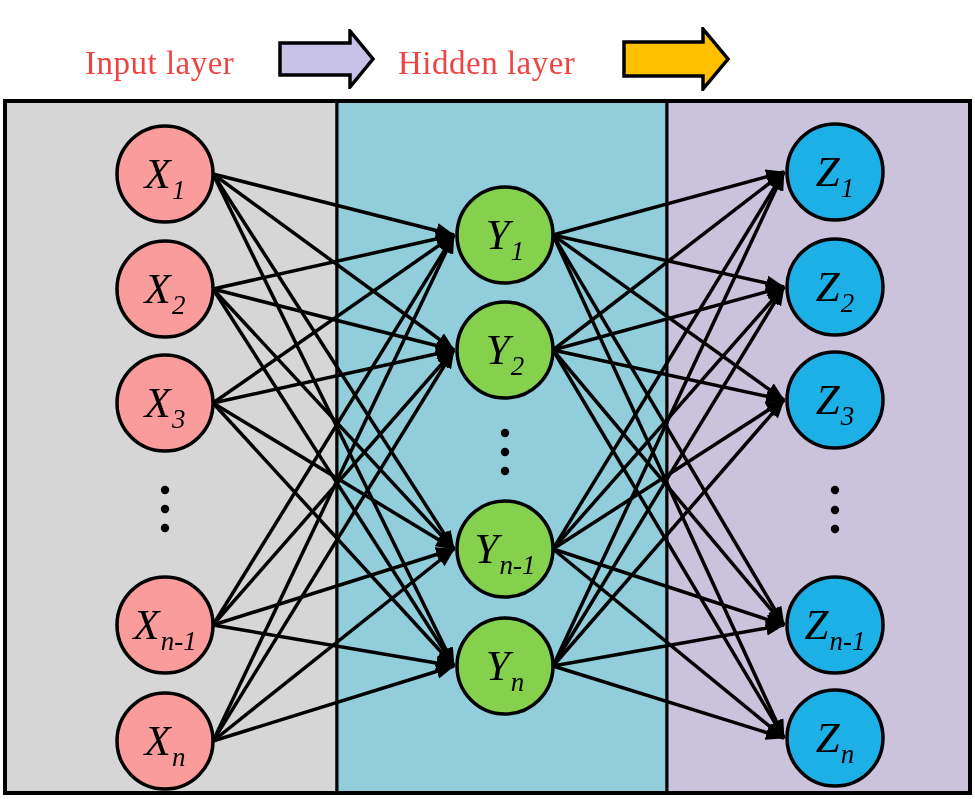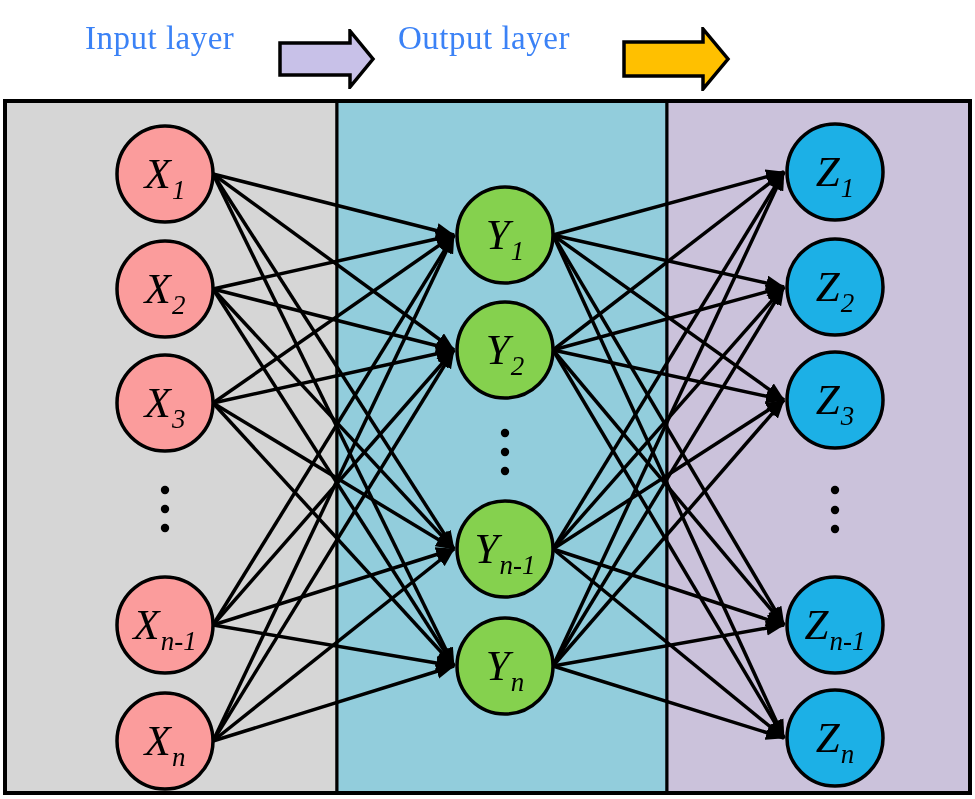--- a/index.html
+++ b/index.html
@@ -15,23 +15,23 @@
     background: #ffffff;
     overflow: hidden;
   }
   .header {
     position: absolute;
     left: 0; top: 0;
     width: 975px; height: 100px;
   }
   .hlabel {
     position: absolute;
-    top: 20px;
+    top: 45px;
     font-size: 33px;
-    color: #3b82f6;
+    color: #ef4444;
     white-space: nowrap;
     letter-spacing: 0.5px;
   }
   .harrow { position: absolute; }
   #diagram-svg {
     position: absolute;
     left: 0; top: 0;
     width: 975px; height: 799px;
   }
 </style>
@@ -40,21 +40,21 @@
 
 <div class="stage">
 
   <div class="header">
     <span class="hlabel" style="left:85px">Input layer</span>
 
     <svg class="harrow" style="left:278px; top:29px" width="98" height="60" viewBox="0 0 98 60">
       <polygon points="2,14 72,14 72,2 95,30 72,58 72,46 2,46" stroke="#000000" stroke-width="3.5" stroke-linejoin="miter" fill="#C8C1E8"></polygon>
     </svg>
 
-    <span class="hlabel" style="left:398px">Output layer</span>
+    <span class="hlabel" style="left:398px">Hidden layer</span>
 
     <svg class="harrow" style="left:622px; top:27px" width="110" height="64" viewBox="0 0 110 64">
       <polygon points="2,15 81,15 81,2 106,32 81,62 81,49 2,49" stroke="#000000" stroke-width="3.5" stroke-linejoin="miter" fill="#FFC000"></polygon>
     </svg>
 
   </div>
 
   <svg id="diagram-svg" xmlns="http://www.w3.org/2000/svg" viewBox="0 0 975 799">
       <defs>
         <marker id="ah" viewBox="0 0 10 8" refX="9.5" refY="4" markerWidth="5.4" markerHeight="4.4" orient="auto" markerUnits="strokeWidth">

